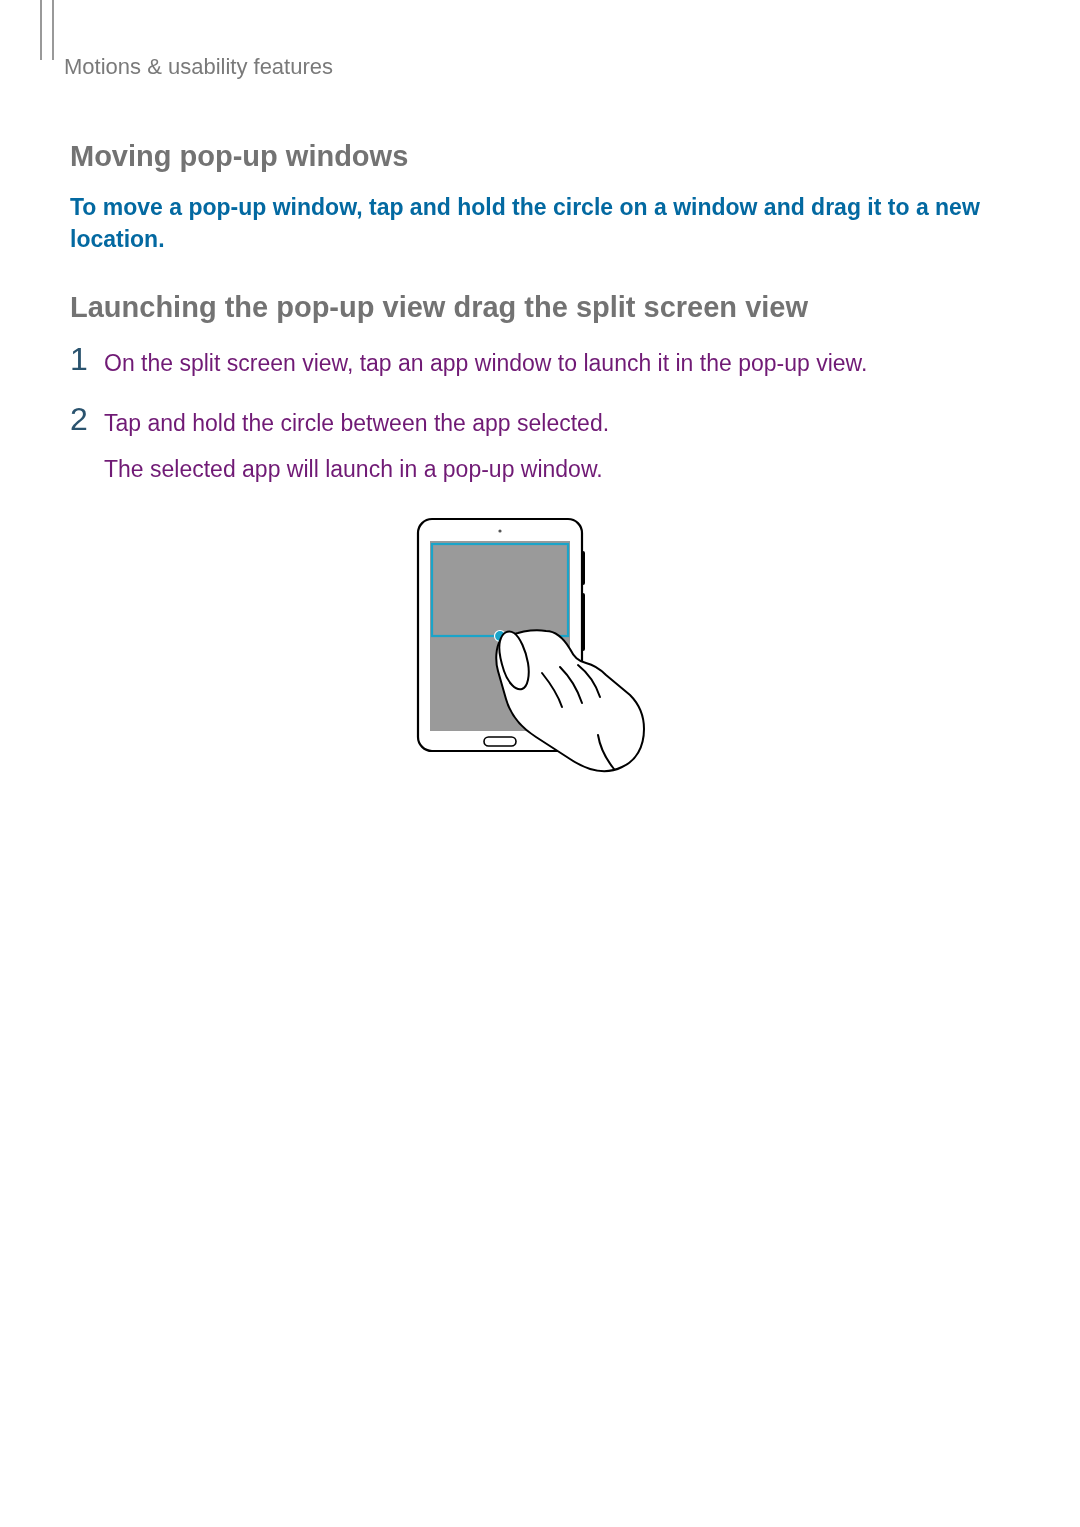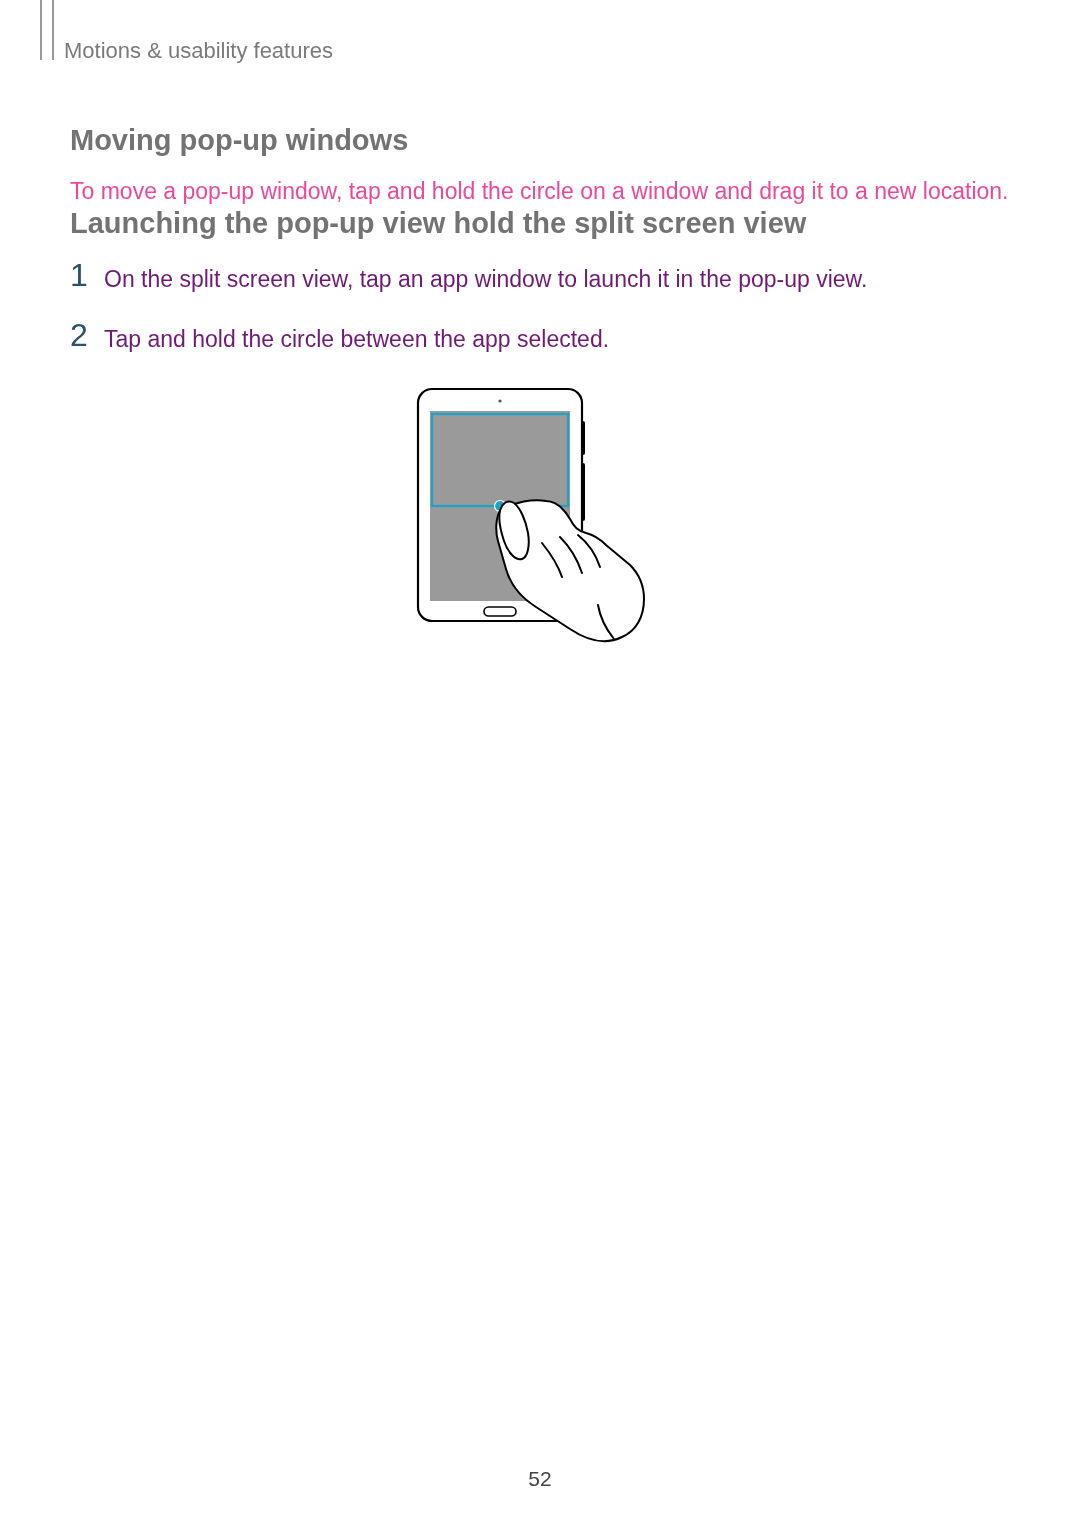--- a/index.html
+++ b/index.html
@@ -42,35 +42,36 @@
       left: 12px;
       top: 0;
       width: 1.5px;
       height: 60px;
       background: #999;
     }
     .header-text {
       font-size: 22px;
       color: #7a7a7a;
       margin-left: -6px;
-      margin-top: 8px;
+      margin-top: 24px;
       margin-bottom: 60px;
       font-weight: 400;
     }
     .h2 {
       font-size: 29px;
       font-weight: 700;
       color: #737373;
       margin-bottom: 18px;
     }
     .para {
       font-size: 23px;
       line-height: 1.4;
-      color: #ec4899;
-      font-weight: 400;
+      color: #0369a1;
+      margin-bottom: 36px;
+      font-weight: 700;
     }
     .steps {
       list-style: none;
       margin-left: 0;
     }
     .step {
       display: flex;
       align-items: flex-start;
       margin-bottom: 20px;
     }
@@ -113,31 +114,32 @@
 </head>
 <body>
 
 <div class="page">
   <div class="spine"></div>
   <div class="header-text">Motions &amp; usability features</div>
 
   <div class="h2">Moving pop-up windows</div>
   <div class="para">To move a pop-up window, tap and hold the circle on a window and drag it to a new location.</div>
 
-  <div class="h2">Launching the pop-up view hold the split screen view</div>
+  <div class="h2">Launching the pop-up view drag the split screen view</div>
 
   <ol class="steps">
     <li class="step">
       <span class="step-num">1</span>
       <span class="step-body">On the split screen view, tap an app window to launch it in the pop-up view.</span>
     </li>
     <li class="step">
       <span class="step-num">2</span>
       <span class="step-body">
         <span>Tap and hold the circle between the app selected.</span>
+        <span class="sub">The selected app will launch in a pop-up window.</span>
       </span>
     </li>
   </ol>
 
   <div class="figure">
     <svg width="260" height="340" viewBox="0 0 260 340">
 
       <rect x="8" y="8" width="164" height="232" rx="14" ry="14" fill="#fff" stroke="#000" stroke-width="2.2"></rect>
 
       <rect x="171" y="40" width="4" height="34" rx="2" fill="#000"></rect>
@@ -179,14 +181,13 @@
 
         <path d="M 132 162 C 140 172 148 184 152 196" fill="none"></path>
         <path d="M 150 156 C 160 166 168 180 172 192" fill="none"></path>
         <path d="M 168 154 C 178 162 186 174 190 186" fill="none"></path>
 
         <path d="M 204 258 C 196 248 190 236 188 224" fill="none"></path>
       </g>
     </svg>
   </div>
 
-  <div class="page-num">52</div>
 </div>
 
 </body></html>

